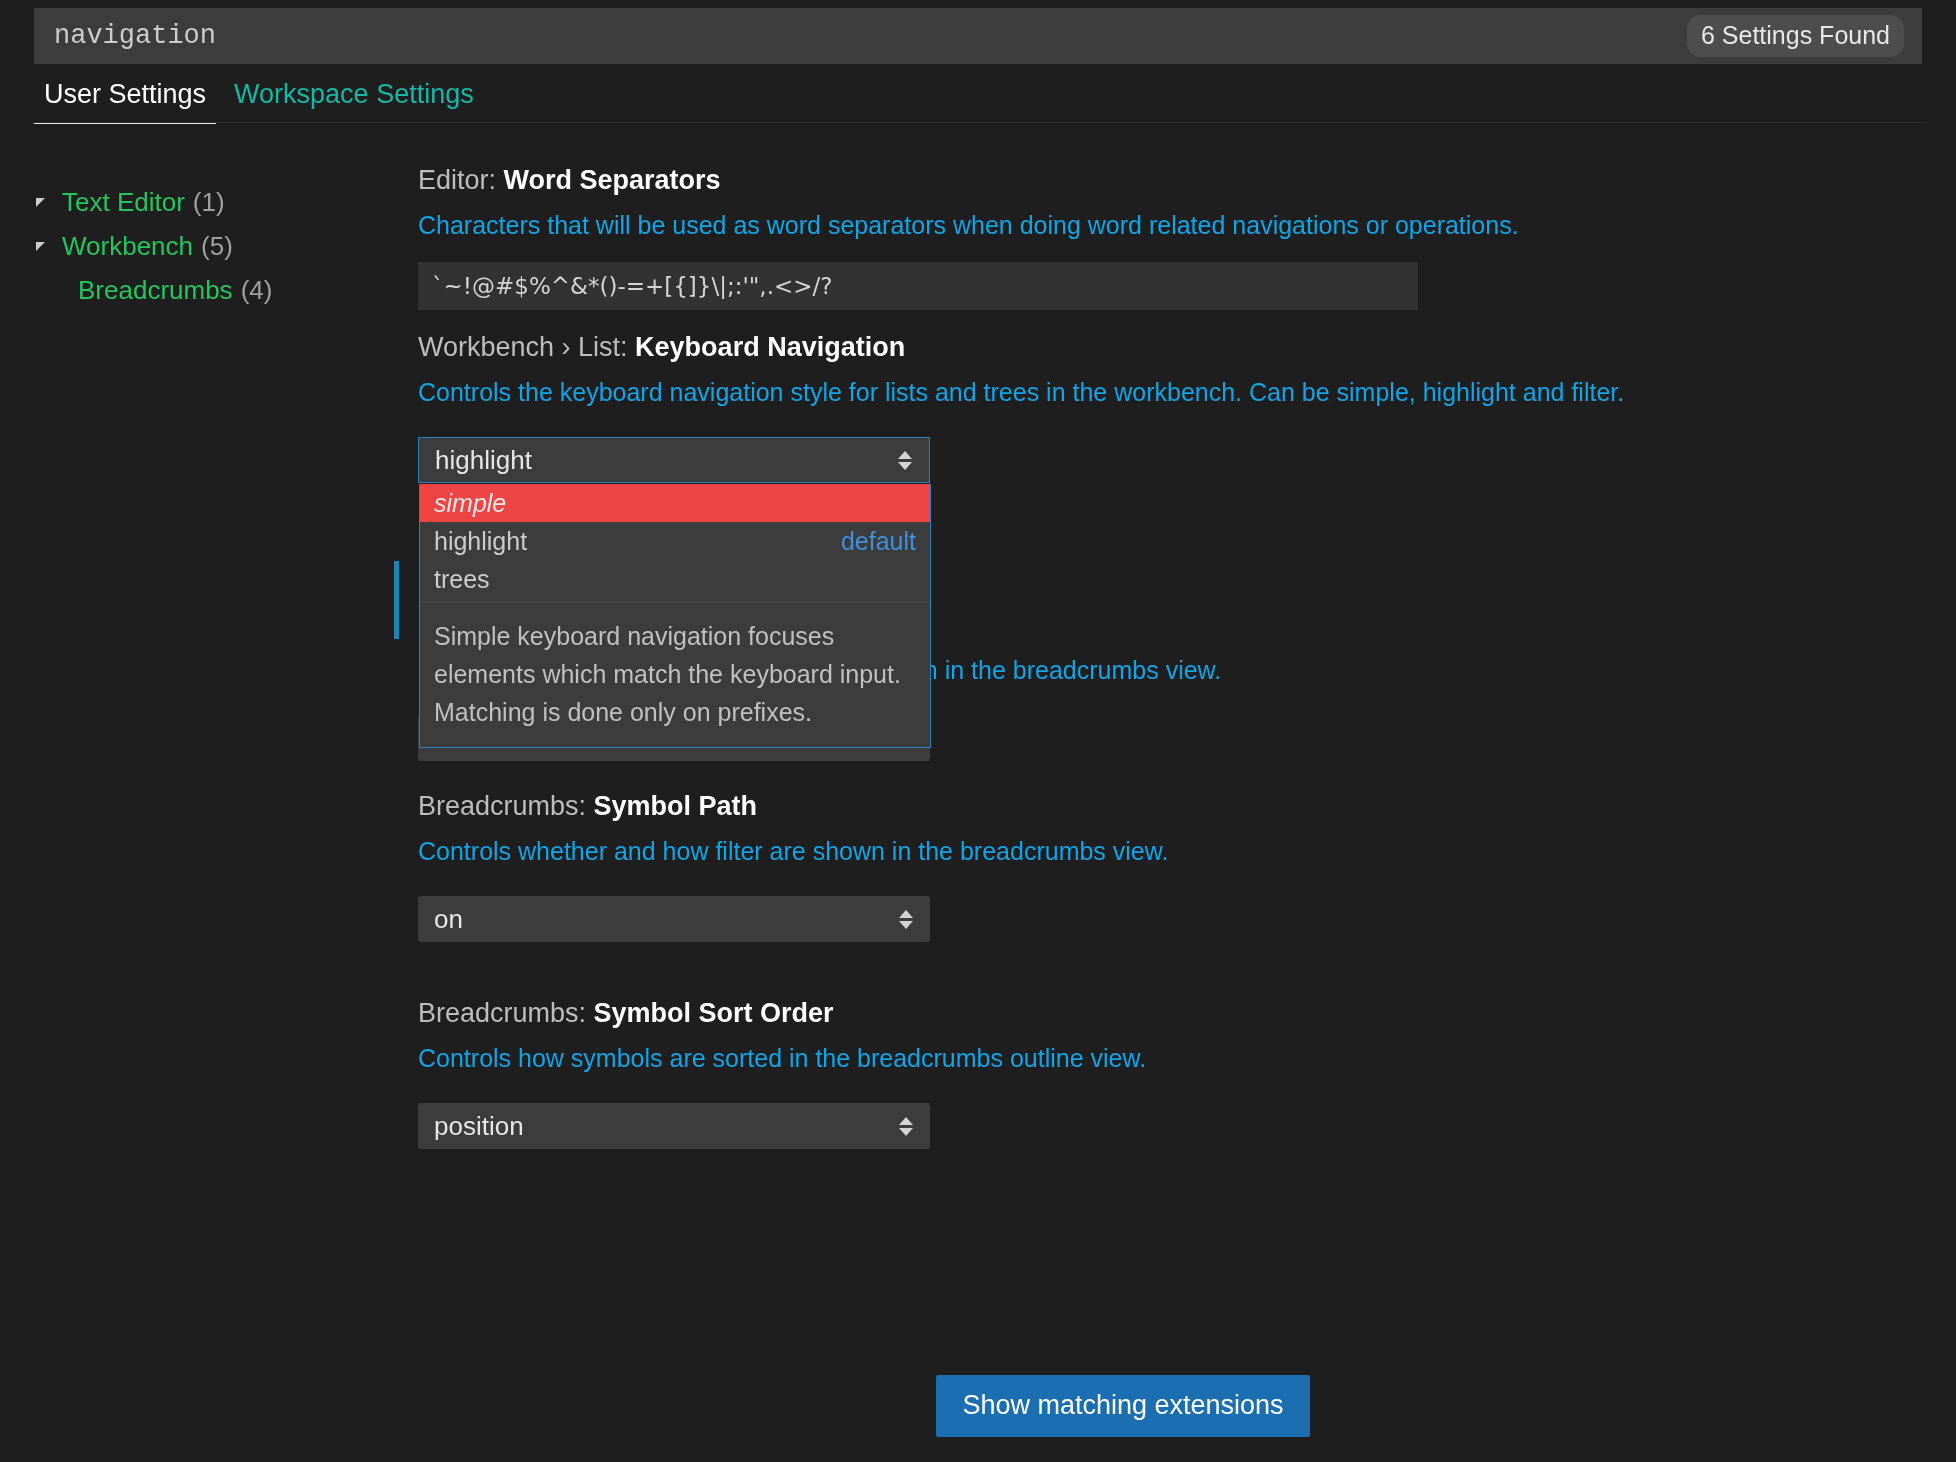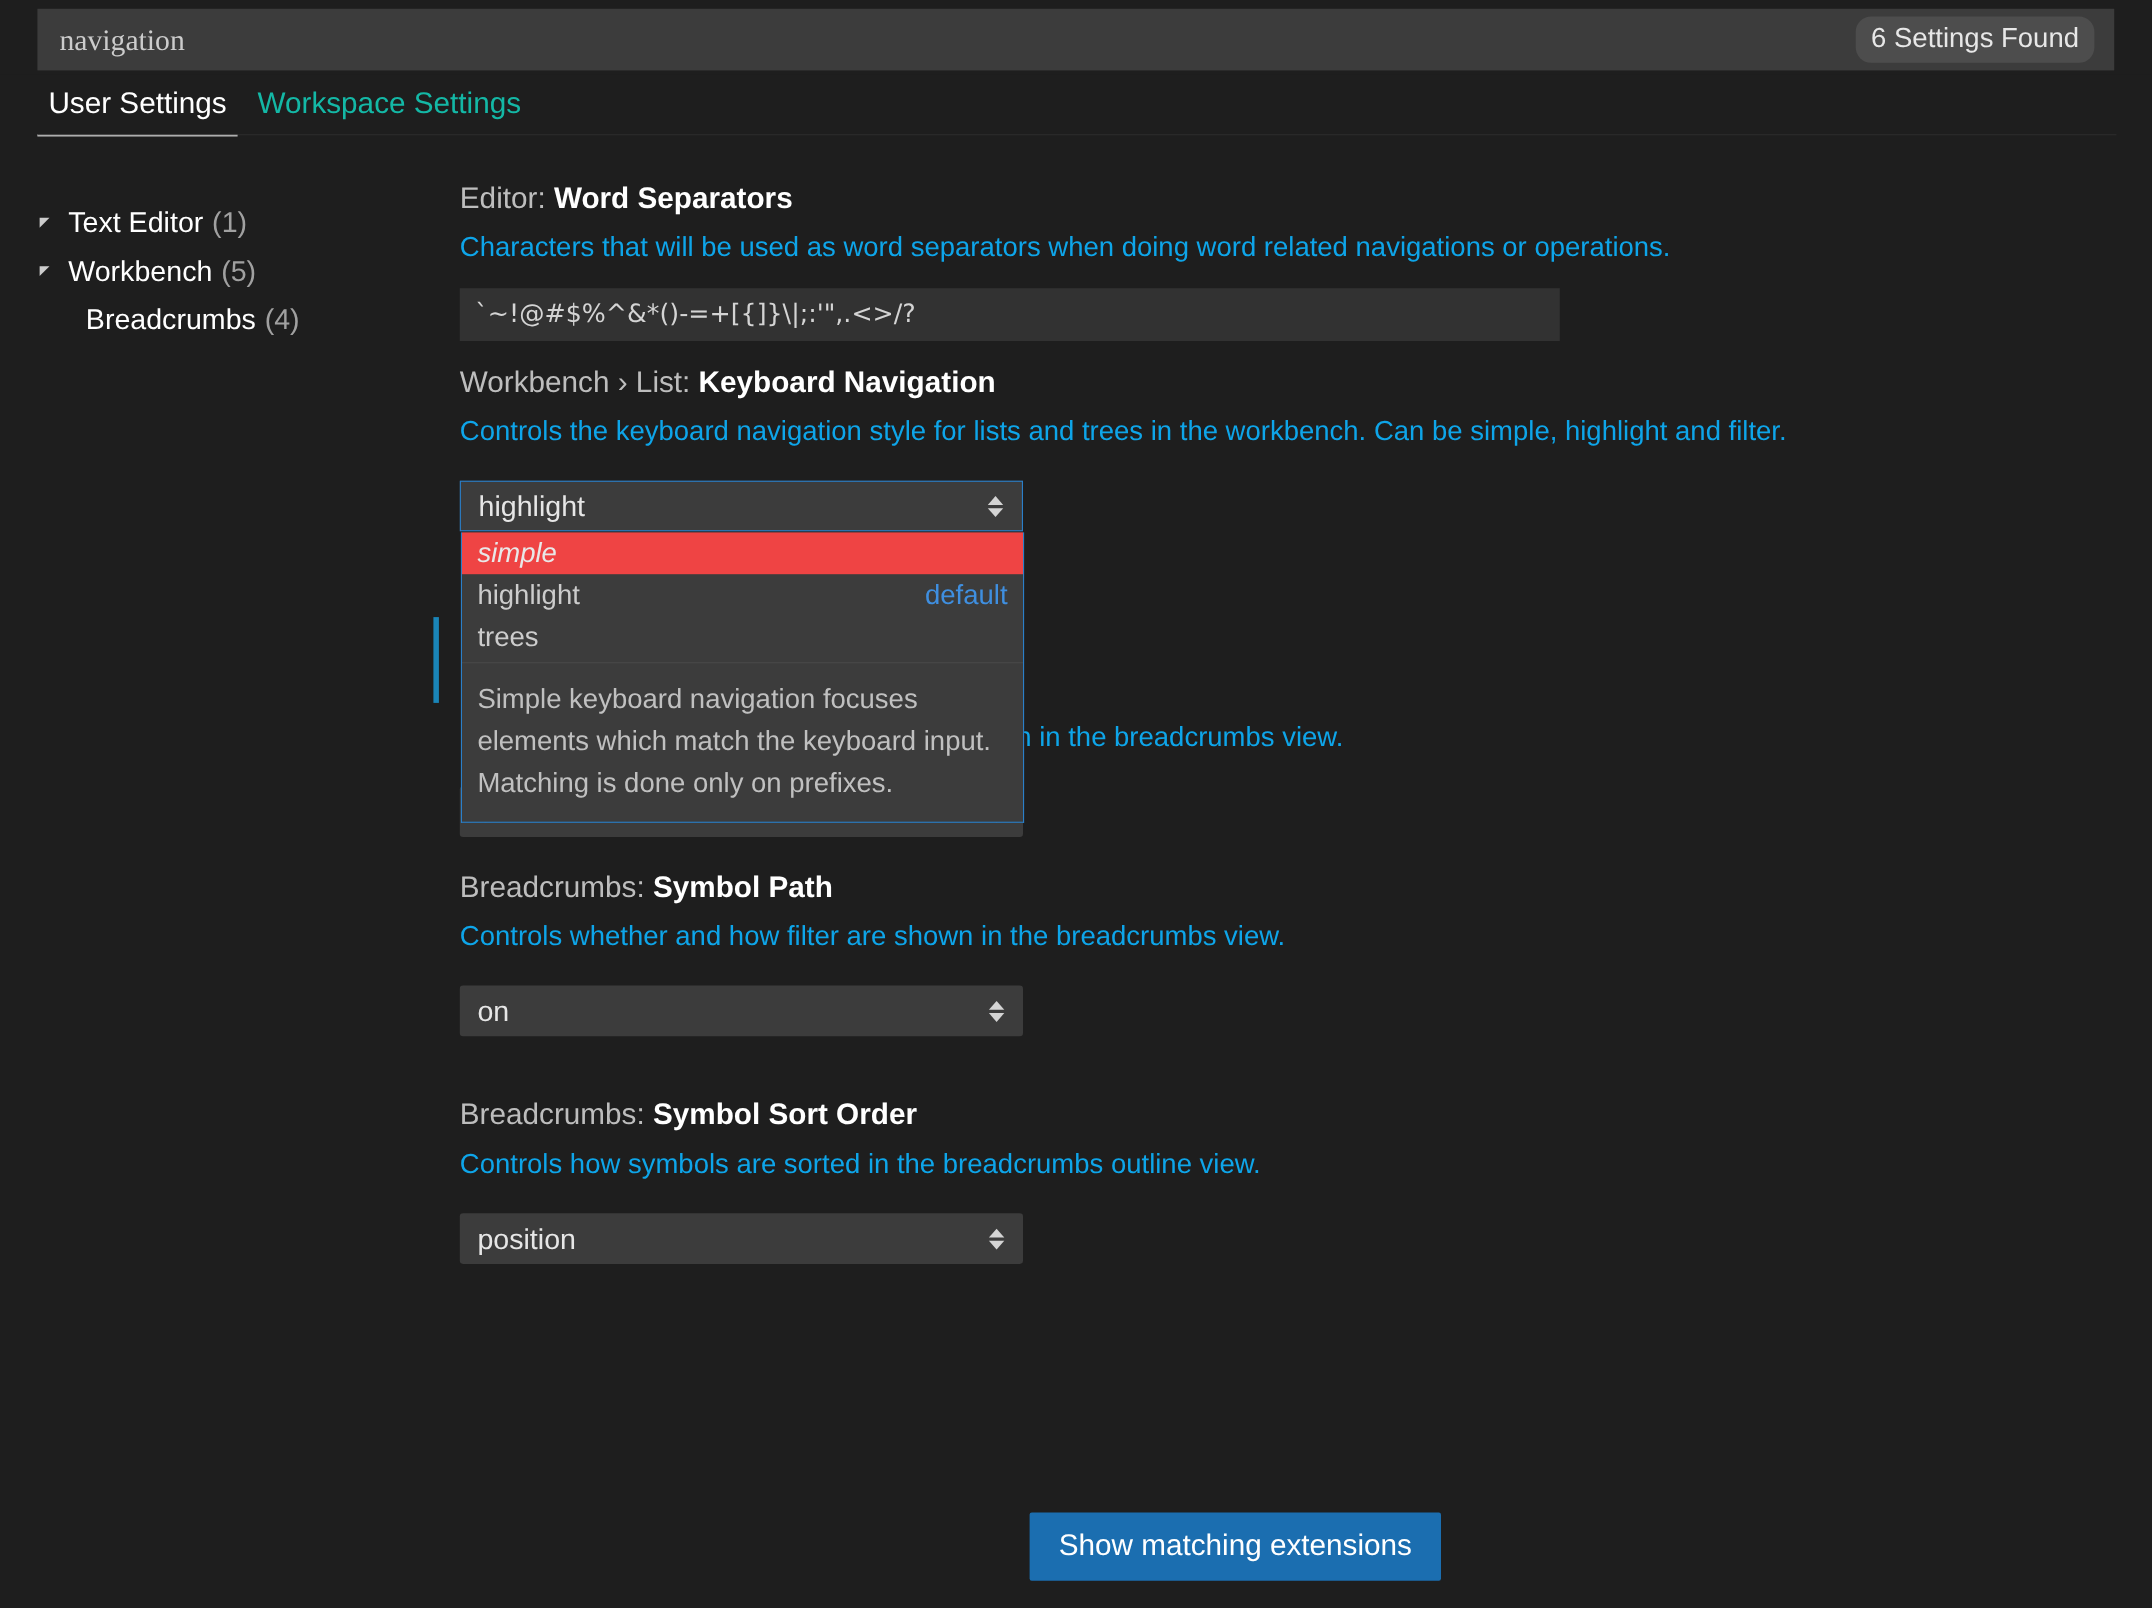--- a/index.html
+++ b/index.html
@@ -33,21 +33,21 @@
     display: flex;
     align-items: center;
     padding: 0 18px 0 20px;
   }
   .search-input {
     flex: 1 1 auto;
     background: transparent;
     border: none;
     outline: none;
     color: #cccccc;
-    font-family: Liberation Serif, serif;
+    font-family: Liberation Mono, monospace;
     font-size: 27px;
     line-height: 32px;
     padding: 0;
   }
   .search-input::placeholder { color: #8a8a8a; }
   .count-badge {
     flex: 0 0 auto;
     background: #4d4d4d;
     color: #e7e7e7;
     font-size: 25px;
@@ -114,21 +114,21 @@
   .tree-row.indent { padding-left: 44px; }
   .twisty {
     flex: 0 0 auto;
     width: 28px;
     display: inline-flex;
     align-items: center;
     justify-content: flex-start;
     color: #cccccc;
   }
   .twisty svg { display: block; }
-  .tree-label { color: #ffffff; }
+  .tree-label { color: #22c55e; }
   .tree-count { color: #a0a0a0; margin-left: 8px; }
 
   
   .settings-list {
     position: absolute;
     left: 418px; top: 150px;
     width: 1450px;
   }
   .setting {
     position: relative;

